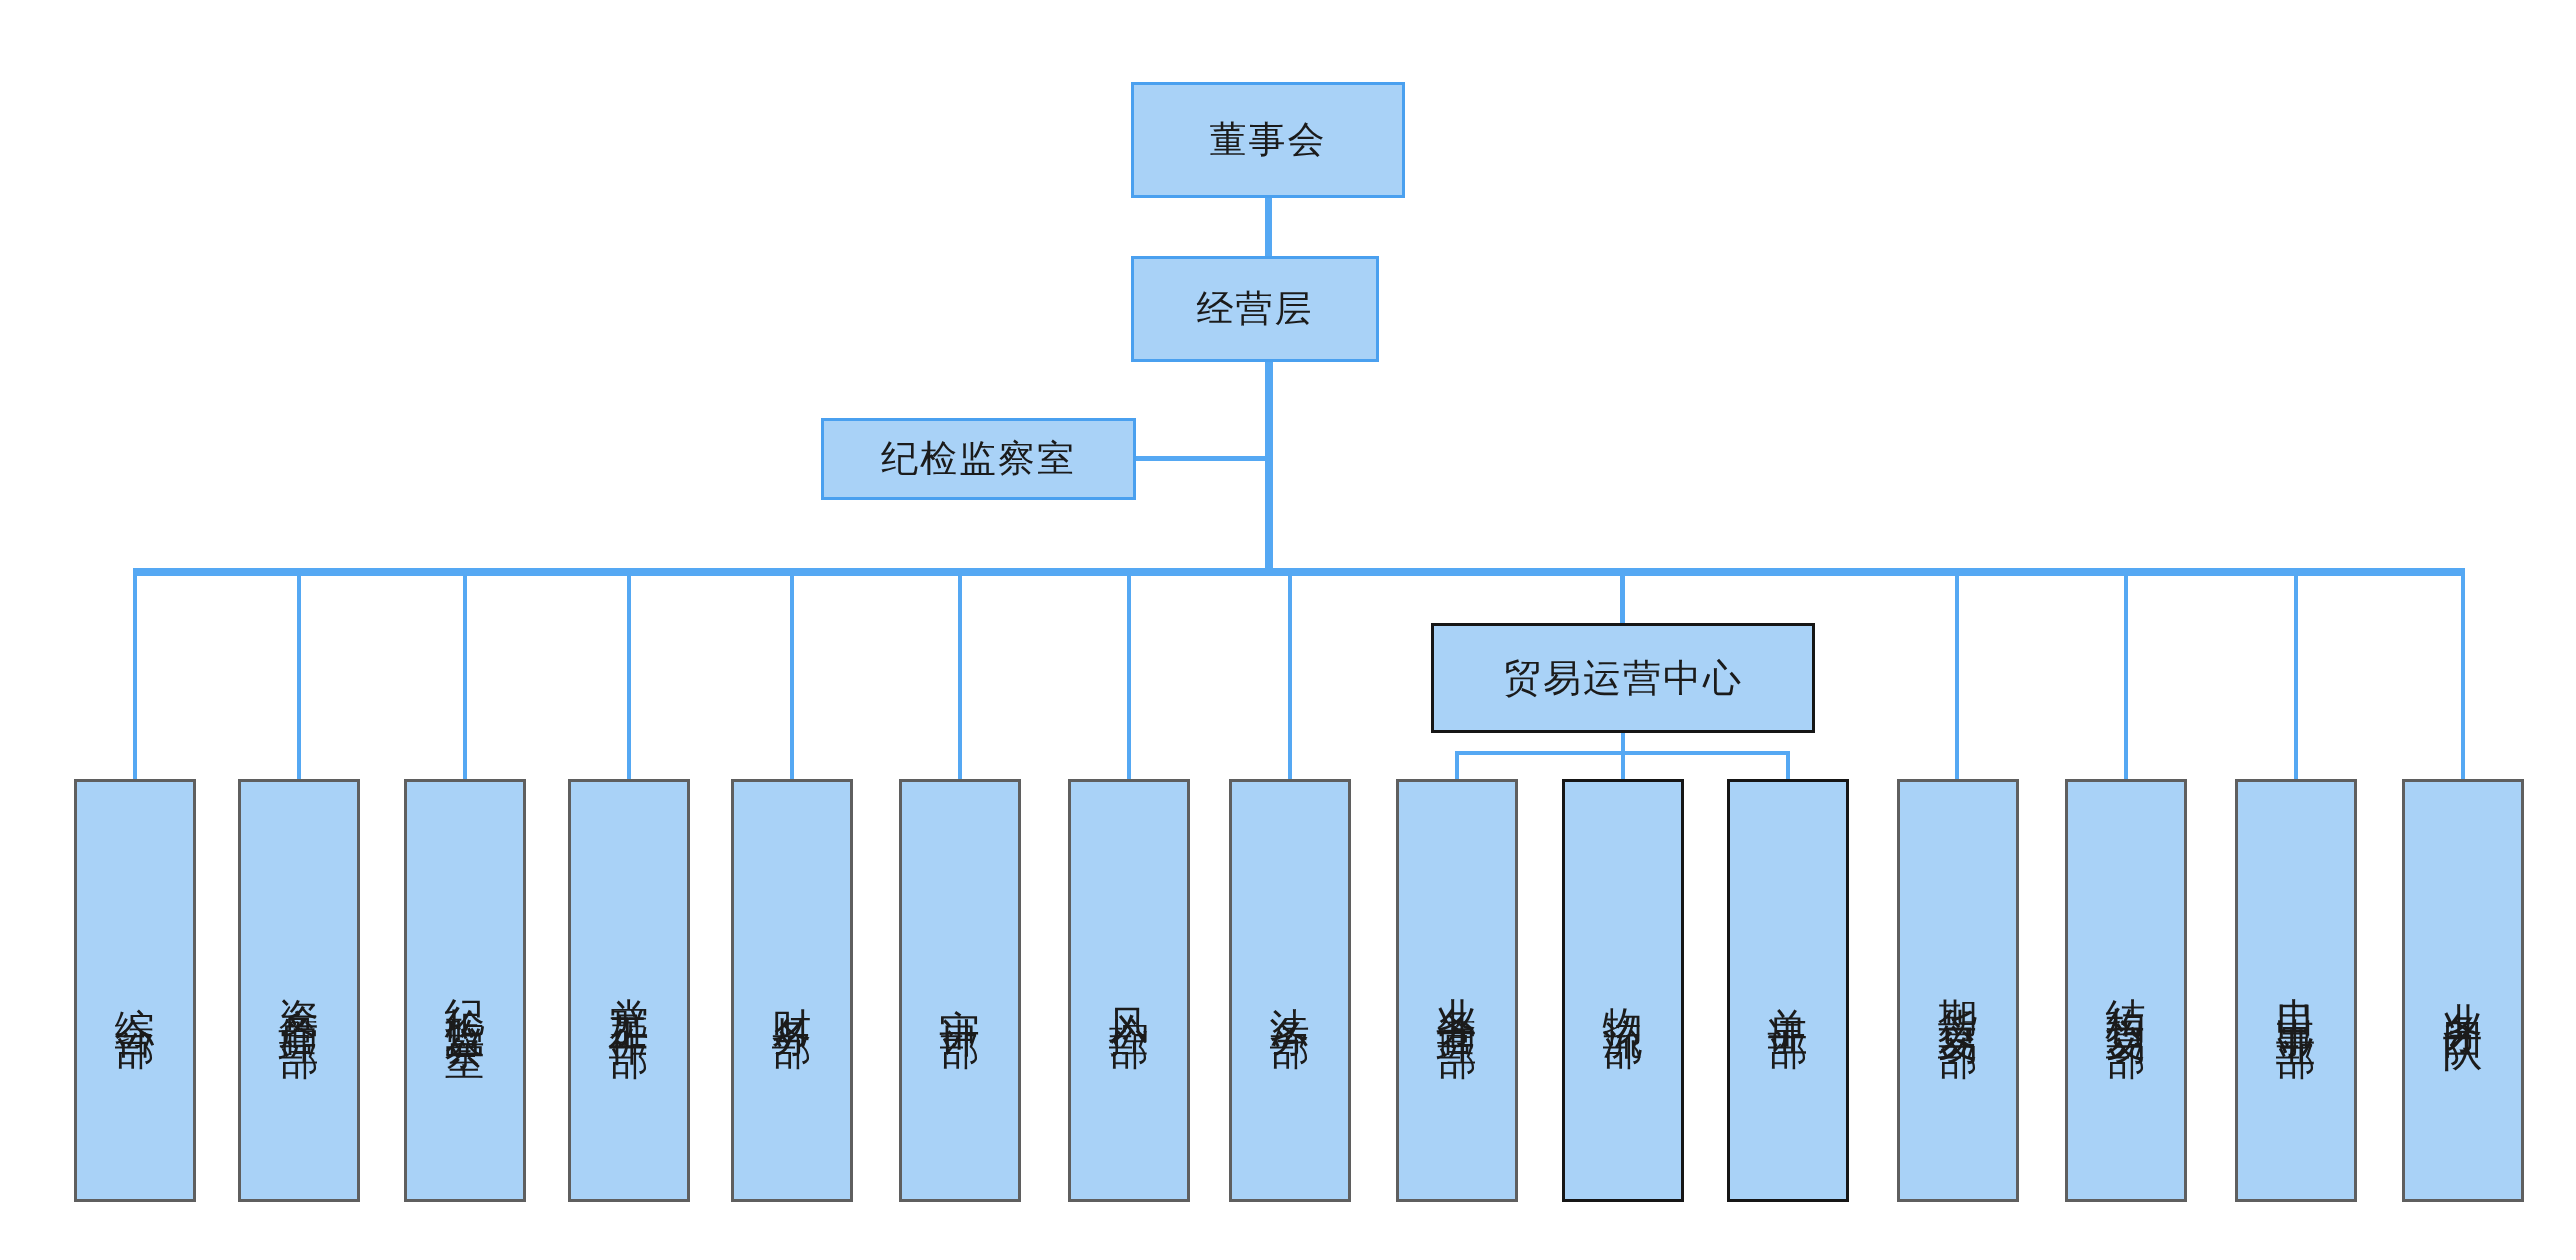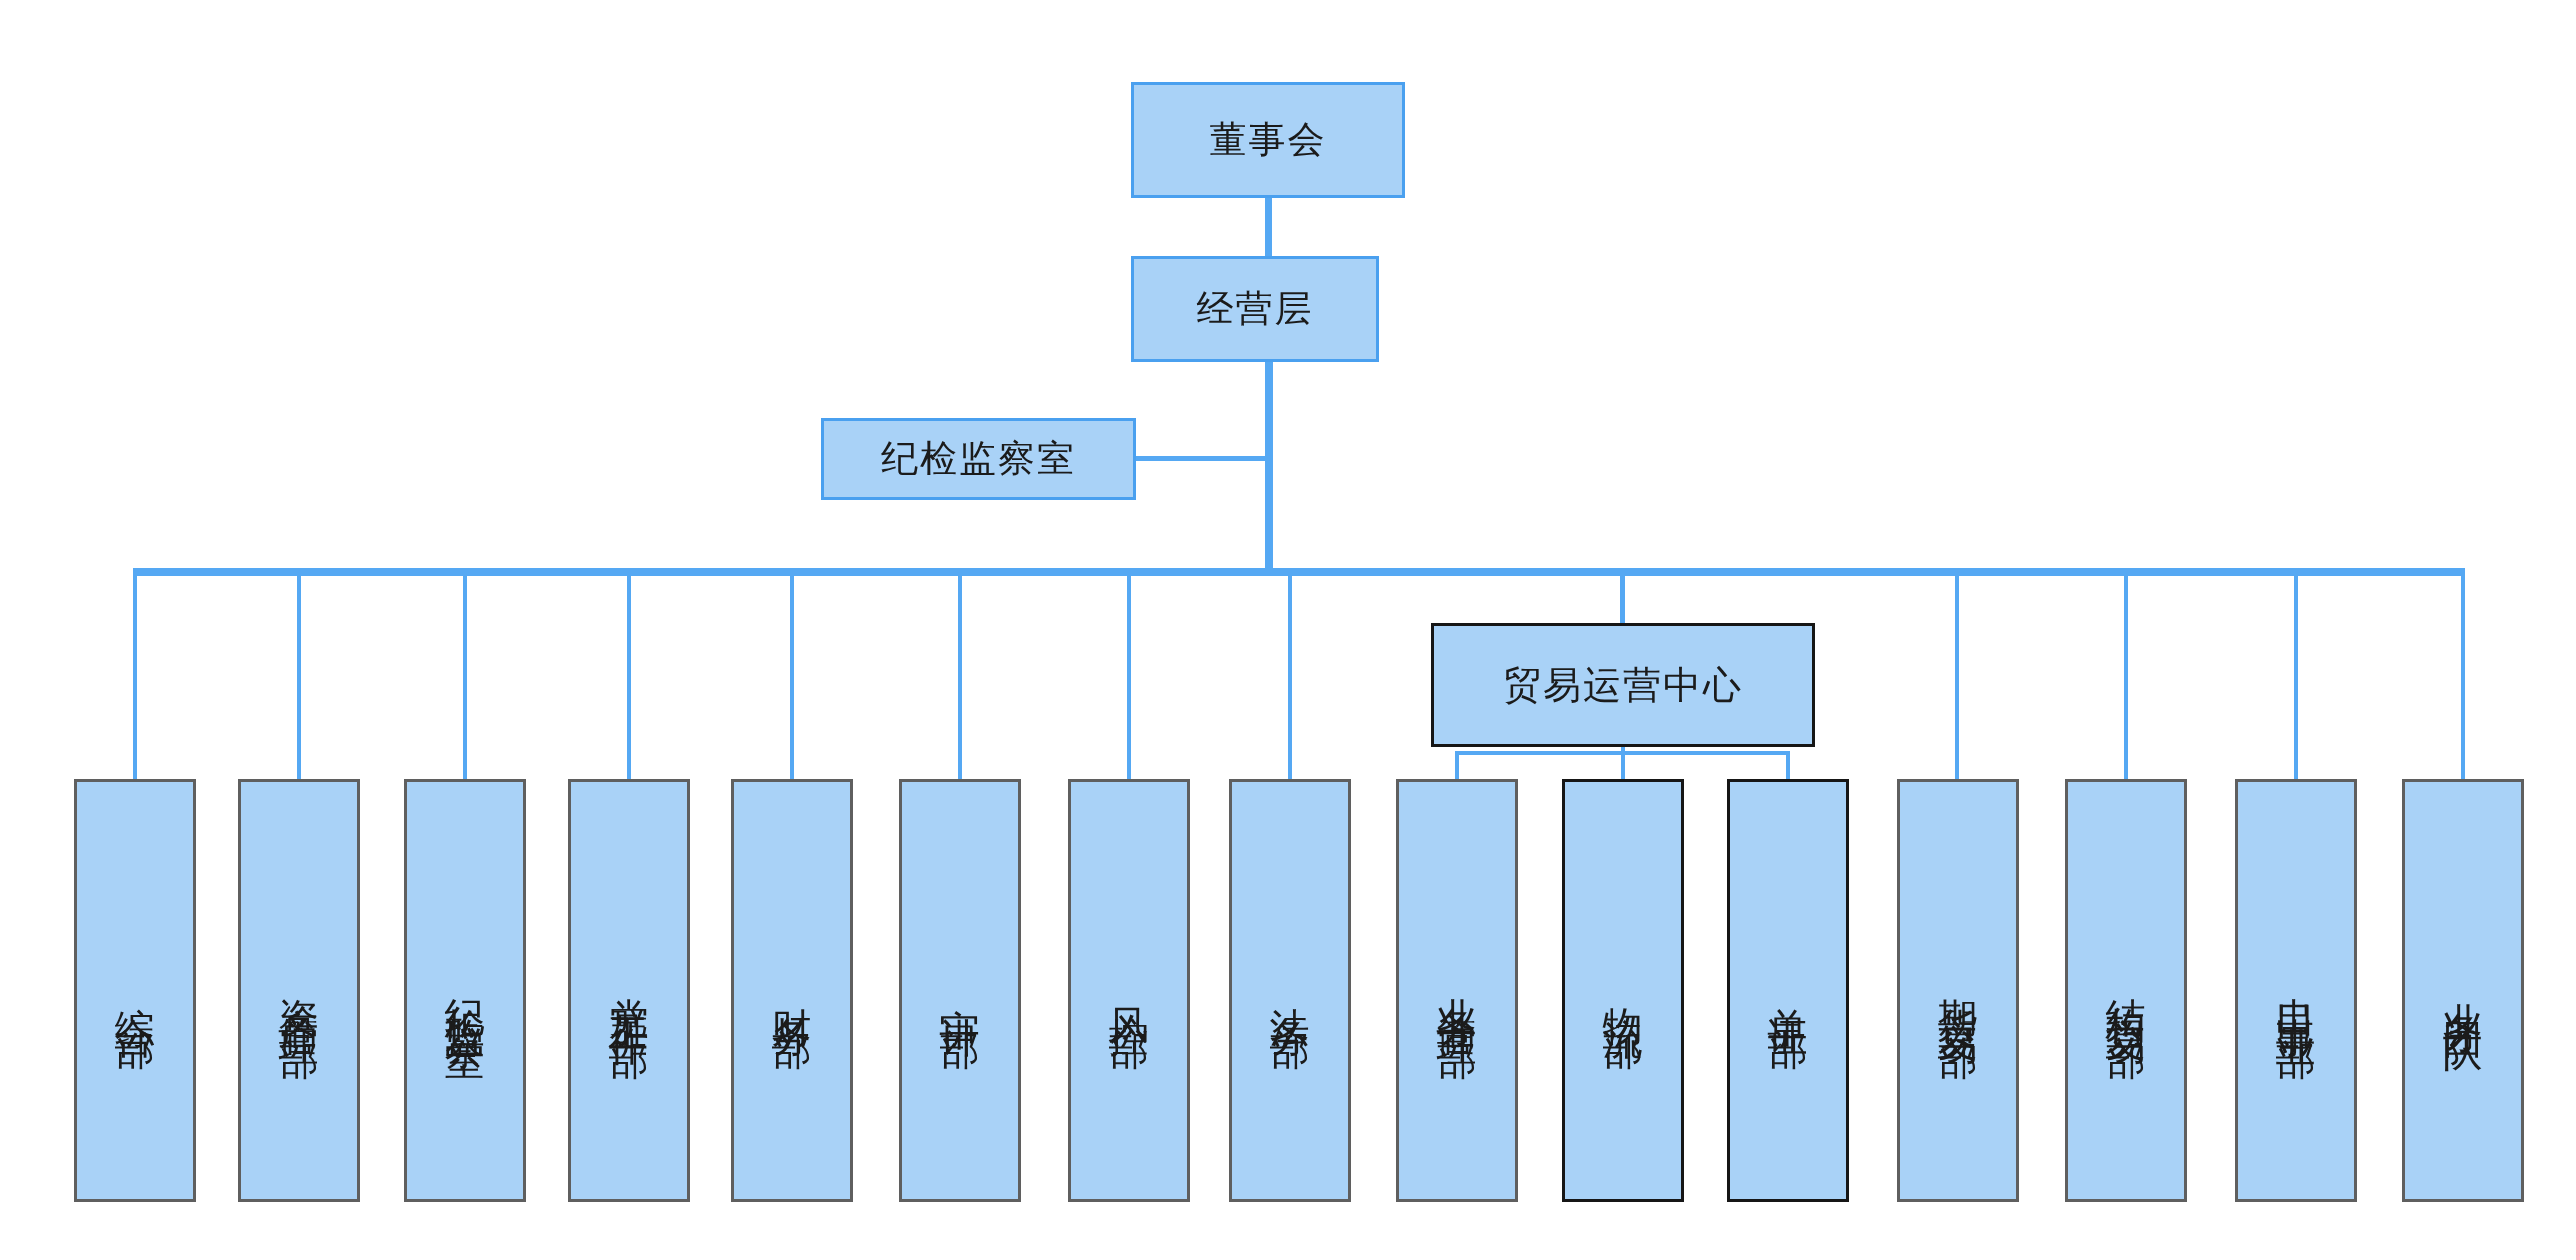--- a/index.html
+++ b/index.html
@@ -89,21 +89,21 @@
   </div>
 
   <div class="node blue" style="left:1131px;top:256px;width:248px;height:106px;">
     <span>经营层</span>
   </div>
 
   <div class="node blue" style="left:821px;top:418px;width:315px;height:82px;">
     <span>纪检监察室</span>
   </div>
 
-  <div class="node black" style="left:1431px;top:623px;width:384px;height:124px;font-size:38px;">
+  <div class="node black" style="left:1431px;top:623px;width:384px;height:110px;font-size:38px;">
     <span>贸易运营中心</span>
   </div>
 
   <div class="dept gray" style="left:74px;">
     <span class="vtext">综合部</span>
   </div>
   <div class="dept gray" style="left:238px;">
     <span class="vtext">资产管理部</span>
   </div>
   <div class="dept gray" style="left:404px;">

